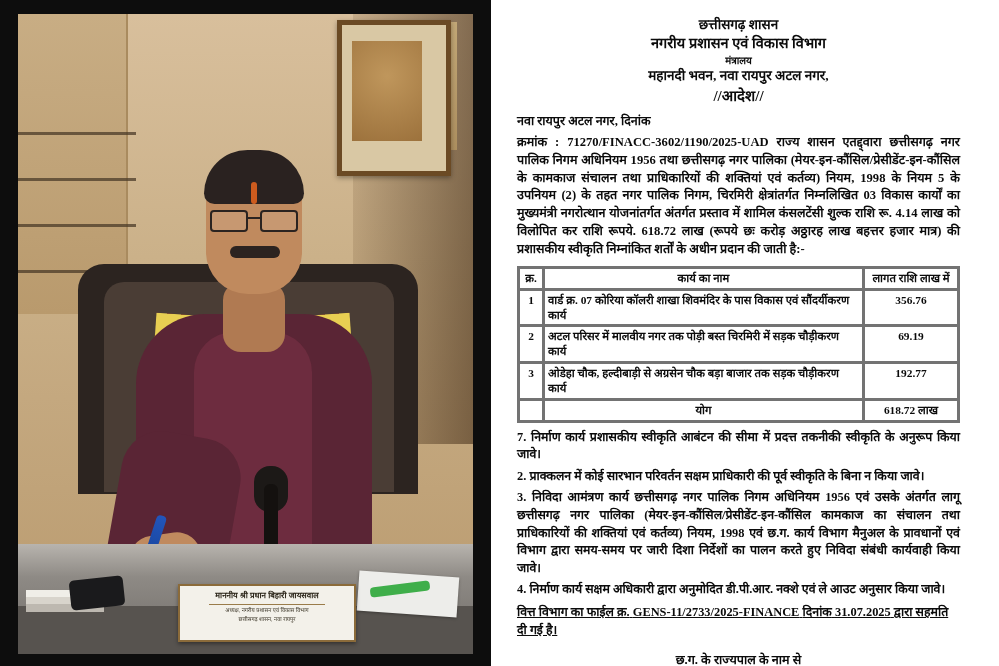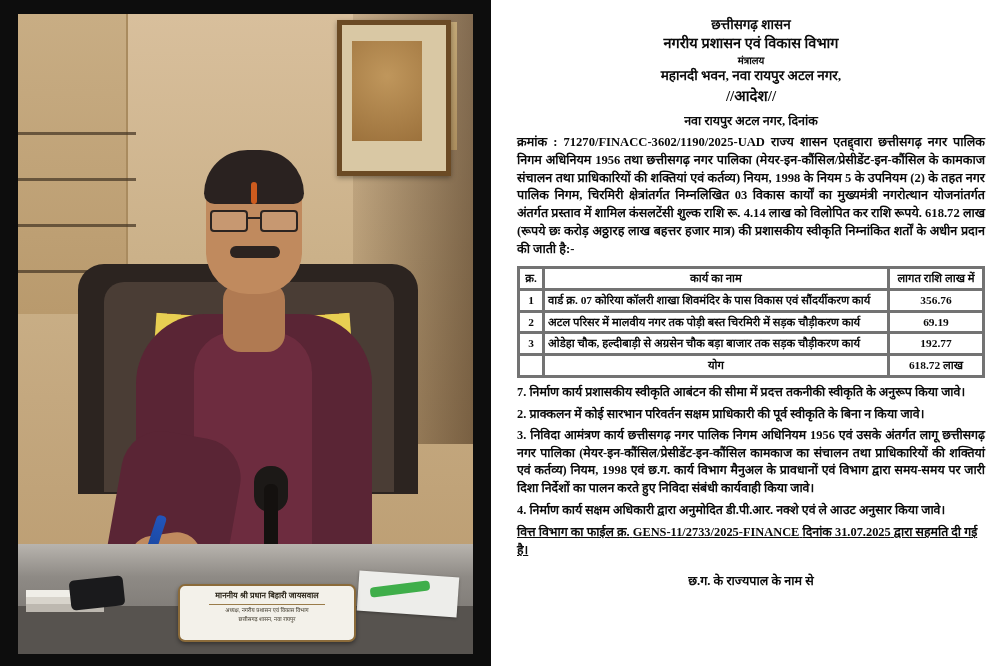--- a/index.html
+++ b/index.html
@@ -281,21 +281,21 @@
     background: #57534f;
   }
   .nameplate {
     position: absolute;
     left: 160px;
     bottom: 12px;
     width: 178px;
     height: 58px;
     background: #f3f1ea;
     border: 2px solid #8b6b3a;
-    border-radius: 7px;
+    border-radius: 0;
     box-shadow: 0 2px 4px rgba(0,0,0,.4);
     padding: 5px 4px 0;
     box-sizing: border-box;
     text-align: center;
     overflow: hidden;
   }
   .nameplate .np-title {
     font-size: 8px;
     font-weight: bold;
     color: #2a2418;
@@ -368,36 +368,36 @@
     width: 78px;
     height: 22px;
     background: linear-gradient(180deg,#f0eee8 0 7px,#d8d4cc 7px 14px,#bdb8b0 14px 22px);
   }
   
   .doc-panel {
     position: relative;
     width: 508px;
     height: 666px;
     background: #ffffff;
-    padding: 16px 14px 10px 26px;
+    padding: 16px 39px 10px 26px;
     box-sizing: border-box;
     color: #0b0b0b;
     font-family: "Liberation Serif", serif;
   }
   .doc-head {
     text-align: center;
     line-height: 1.35;
   }
   .doc-head .h1 { font-size: 13.5px; font-weight: bold; }
   .doc-head .h2 { font-size: 14.5px; font-weight: bold; }
   .doc-head .h3 { font-size: 10px; font-weight: bold; }
   .doc-head .h4 { font-size: 13.5px; font-weight: bold; }
   .doc-head .h5 { font-size: 15px; font-weight: bold; }
   .place-line {
-    text-align: center;
+    text-align: left;
     font-size: 12.5px;
     font-weight: bold;
     margin-top: 6px;
   }
   .body-para {
     margin-top: 5px;
     font-size: 12.6px;
     line-height: 1.42;
     text-align: justify;
     font-weight: bold;

